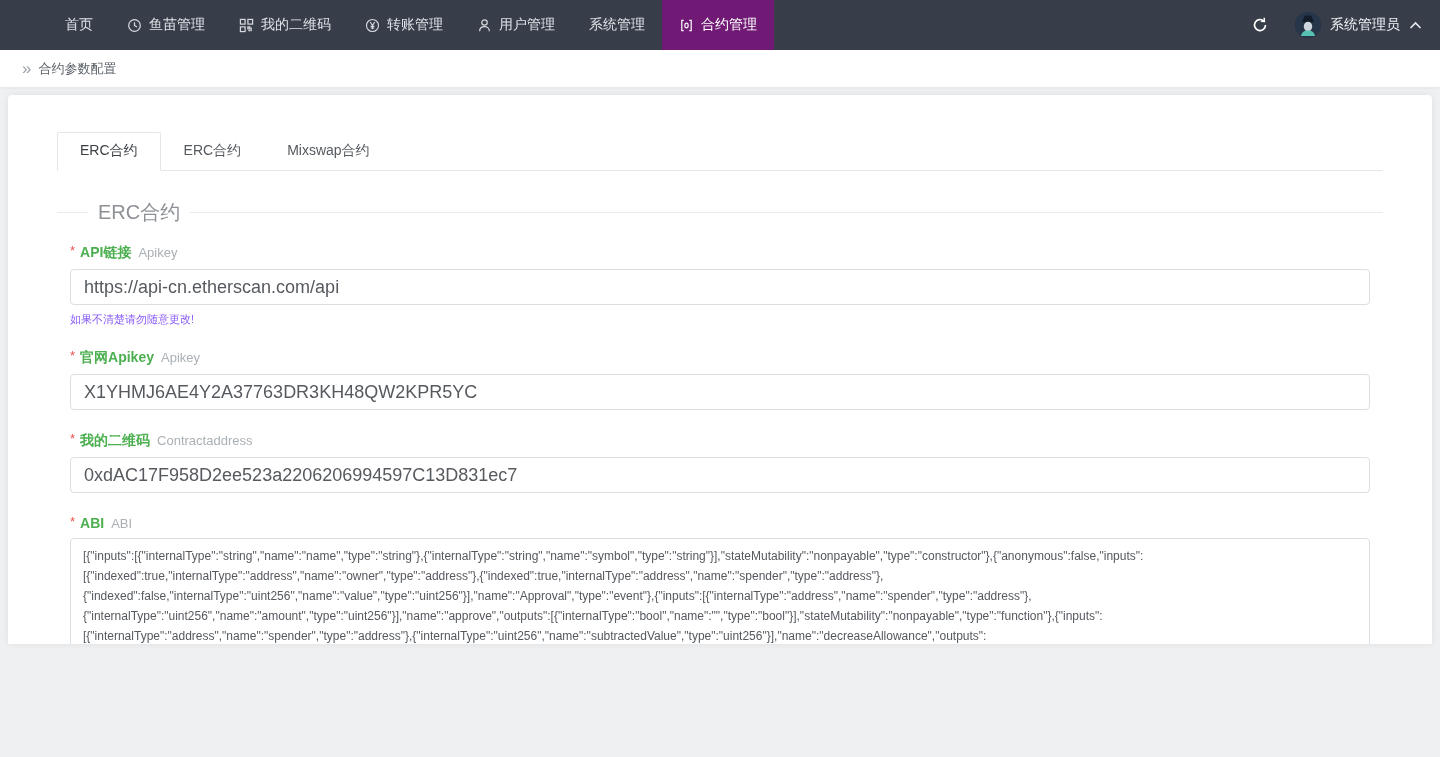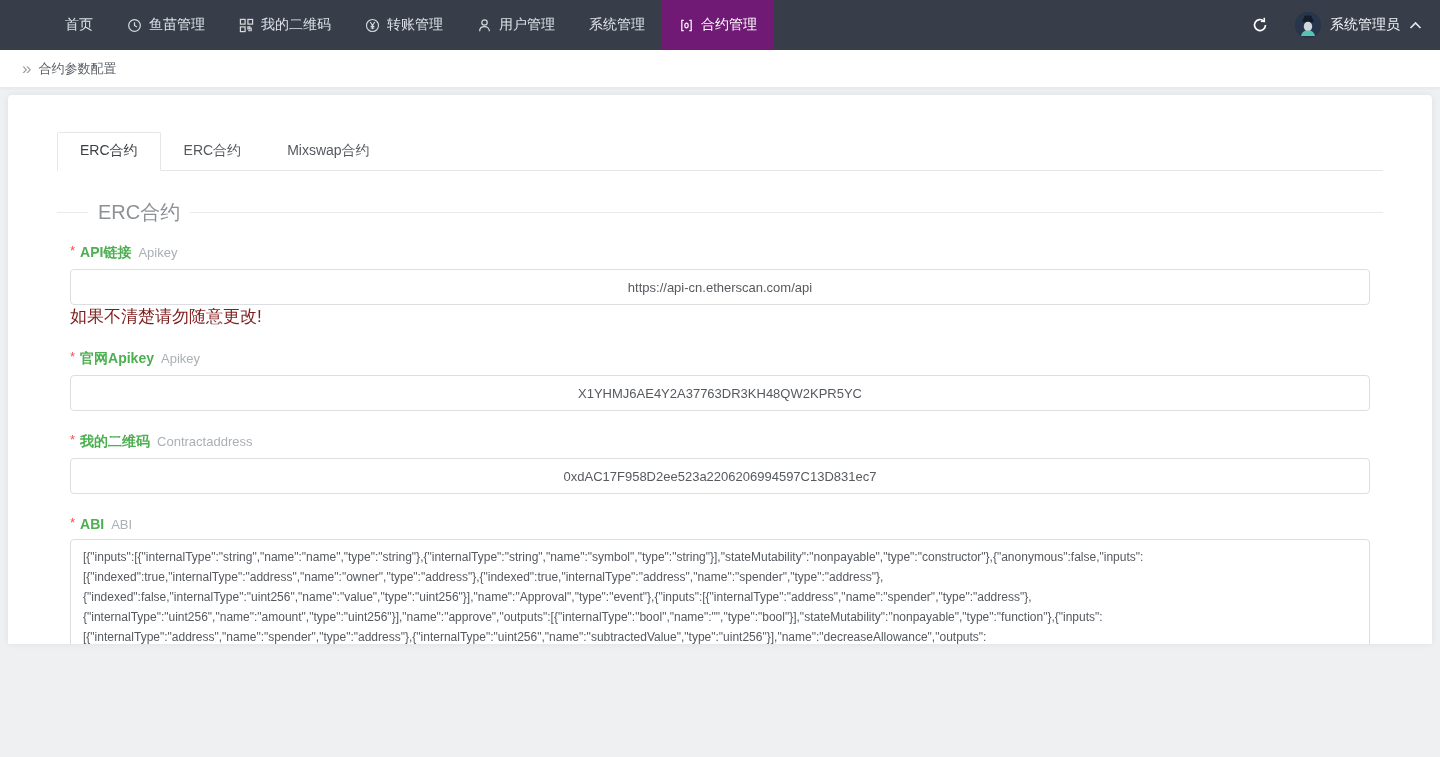--- a/index.html
+++ b/index.html
@@ -41,23 +41,23 @@
   legend { margin-left:18px; padding:0 10px; font-size:20px; color:#8d9196; font-weight:400; }
 
   
   .group { margin-top:22px; }
   .group.first { margin-top:18px; }
   .label-row { display:flex; align-items:baseline; font-size:14px; }
   .req { color:#ee5253; font-size:13px; margin-right:5px; position:relative; top:-2px; }
   .label-cn { color:#4caf50; font-weight:bold;text-align:center; }
   .label-en { color:#aab0b5; font-size:13px; margin-left:7px; font-weight:normal; }
   .text-input { display:block; width:100%; height:36px; margin-top:7px; border:1px solid #dcdee2;
-    border-radius:4px; padding:16px 13px; font-size:13px; color:#565a5f; background:#fff; outline:none;
-    font-family:"Liberation Sans","DejaVu Sans",sans-serif;text-align:center; }
-  .hint { font-size:17px; color:#7f1d1d; }
+    border-radius:4px; padding:16px 13px; font-size:18px; color:#565a5f; background:#fff; outline:none;
+    font-family:"Liberation Sans","DejaVu Sans",sans-serif; }
+  .hint { margin-top:7px; font-size:11px; color:#8b5cf6; }
   .abi-area { display:block; width:100%; height:310px; margin-top:7px; border:1px solid #dcdee2;
     border-radius:4px; padding:7px 12px; font-size:12px; line-height:20px; color:#55595e;
     background:#fff; outline:none; resize:none; overflow:hidden; white-space:pre-wrap;
     word-wrap:break-word; font-family:"Liberation Sans","DejaVu Sans",sans-serif; }
 </style>
 </head>
 <body>
 
 <div class="navbar">
   <div class="nav-left">

